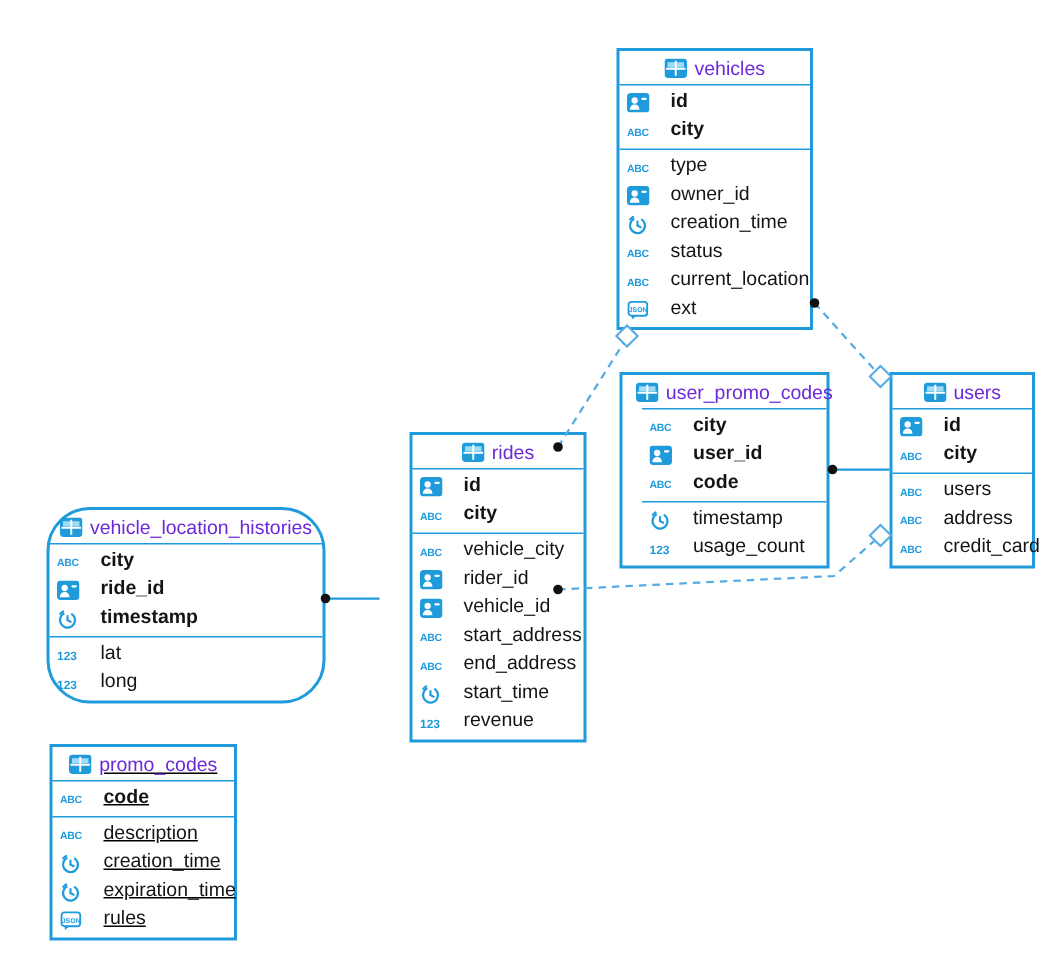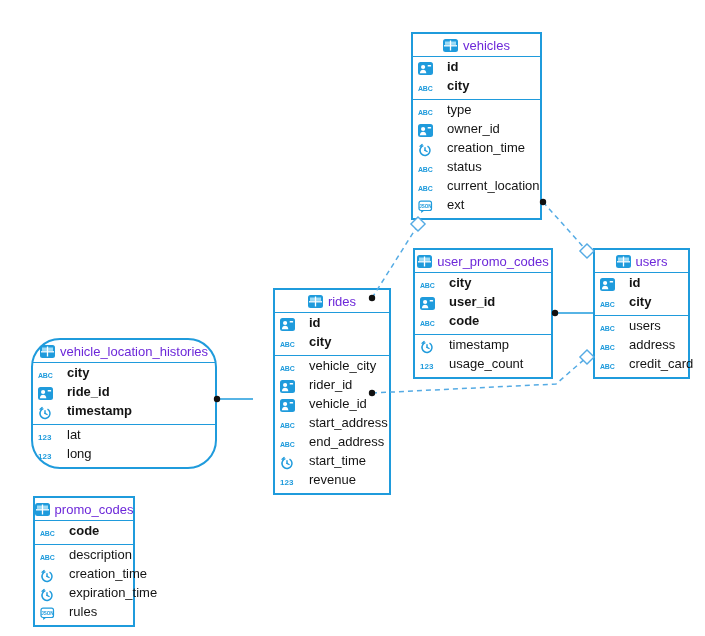--- a/index.html
+++ b/index.html
@@ -135,21 +135,21 @@
             <svg width="15" height="14" viewBox="0 0 15 14">
               <rect x="1" y="1.2" width="12.5" height="9.3" rx="2" fill="none" stroke="#1f9bdc" stroke-width="1.2"></rect>
               <path d="M3.2 10.5 L3.2 13 L6.4 10.5 Z" fill="#1f9bdc"></path>
               <text x="7.4" y="8" font-size="4.6" font-weight="bold" text-anchor="middle" fill="#1f9bdc" font-family="Liberation Sans,sans-serif">JSON</text>
             </svg>
           </span>
           <span class="cname">ext</span>
         </div>
       </div>
     </div>
-    <div class="table" style="left: 413px; top: 248px; width: 140px;">
+    <div class="table" style="left: 413px; top: 248px; width: 140px; padding-left: 13px;">
       <div class="thead">
         <span class="ticon">
           <svg width="15" height="13" viewBox="0 0 15 13">
             <rect width="15" height="13" rx="2.5" fill="#1f9bdc"></rect>
             <rect x="2" y="2.5" width="11" height="3.4" fill="#9fdcf6"></rect>
             <line x1="1" y1="6.8" x2="14" y2="6.8" stroke="#fff" stroke-width="1.3"></line>
             <line x1="7.5" y1="1.5" x2="7.5" y2="11.5" stroke="#fff" stroke-width="1.3"></line>
           </svg>
         </span>
         <span class="tname">user_promo_codes</span>
@@ -428,21 +428,21 @@
         <div class="row ">
           <span class="cicon">
             <svg width="17" height="11" viewBox="0 0 17 11">
               <text x="0" y="9" font-size="8" font-weight="600" fill="#1f9bdc" font-family="Liberation Sans,sans-serif">123</text>
             </svg>
           </span>
           <span class="cname">long</span>
         </div>
       </div>
     </div>
-    <div class="table" style="left: 33px; top: 496px; width: 102px;">
+    <div class="table" style="left: 33px; top: 496px; width: 125px; text-decoration: underline;">
       <div class="thead">
         <span class="ticon">
           <svg width="15" height="13" viewBox="0 0 15 13">
             <rect width="15" height="13" rx="2.5" fill="#1f9bdc"></rect>
             <rect x="2" y="2.5" width="11" height="3.4" fill="#9fdcf6"></rect>
             <line x1="1" y1="6.8" x2="14" y2="6.8" stroke="#fff" stroke-width="1.3"></line>
             <line x1="7.5" y1="1.5" x2="7.5" y2="11.5" stroke="#fff" stroke-width="1.3"></line>
           </svg>
         </span>
         <span class="tname">promo_codes</span>

